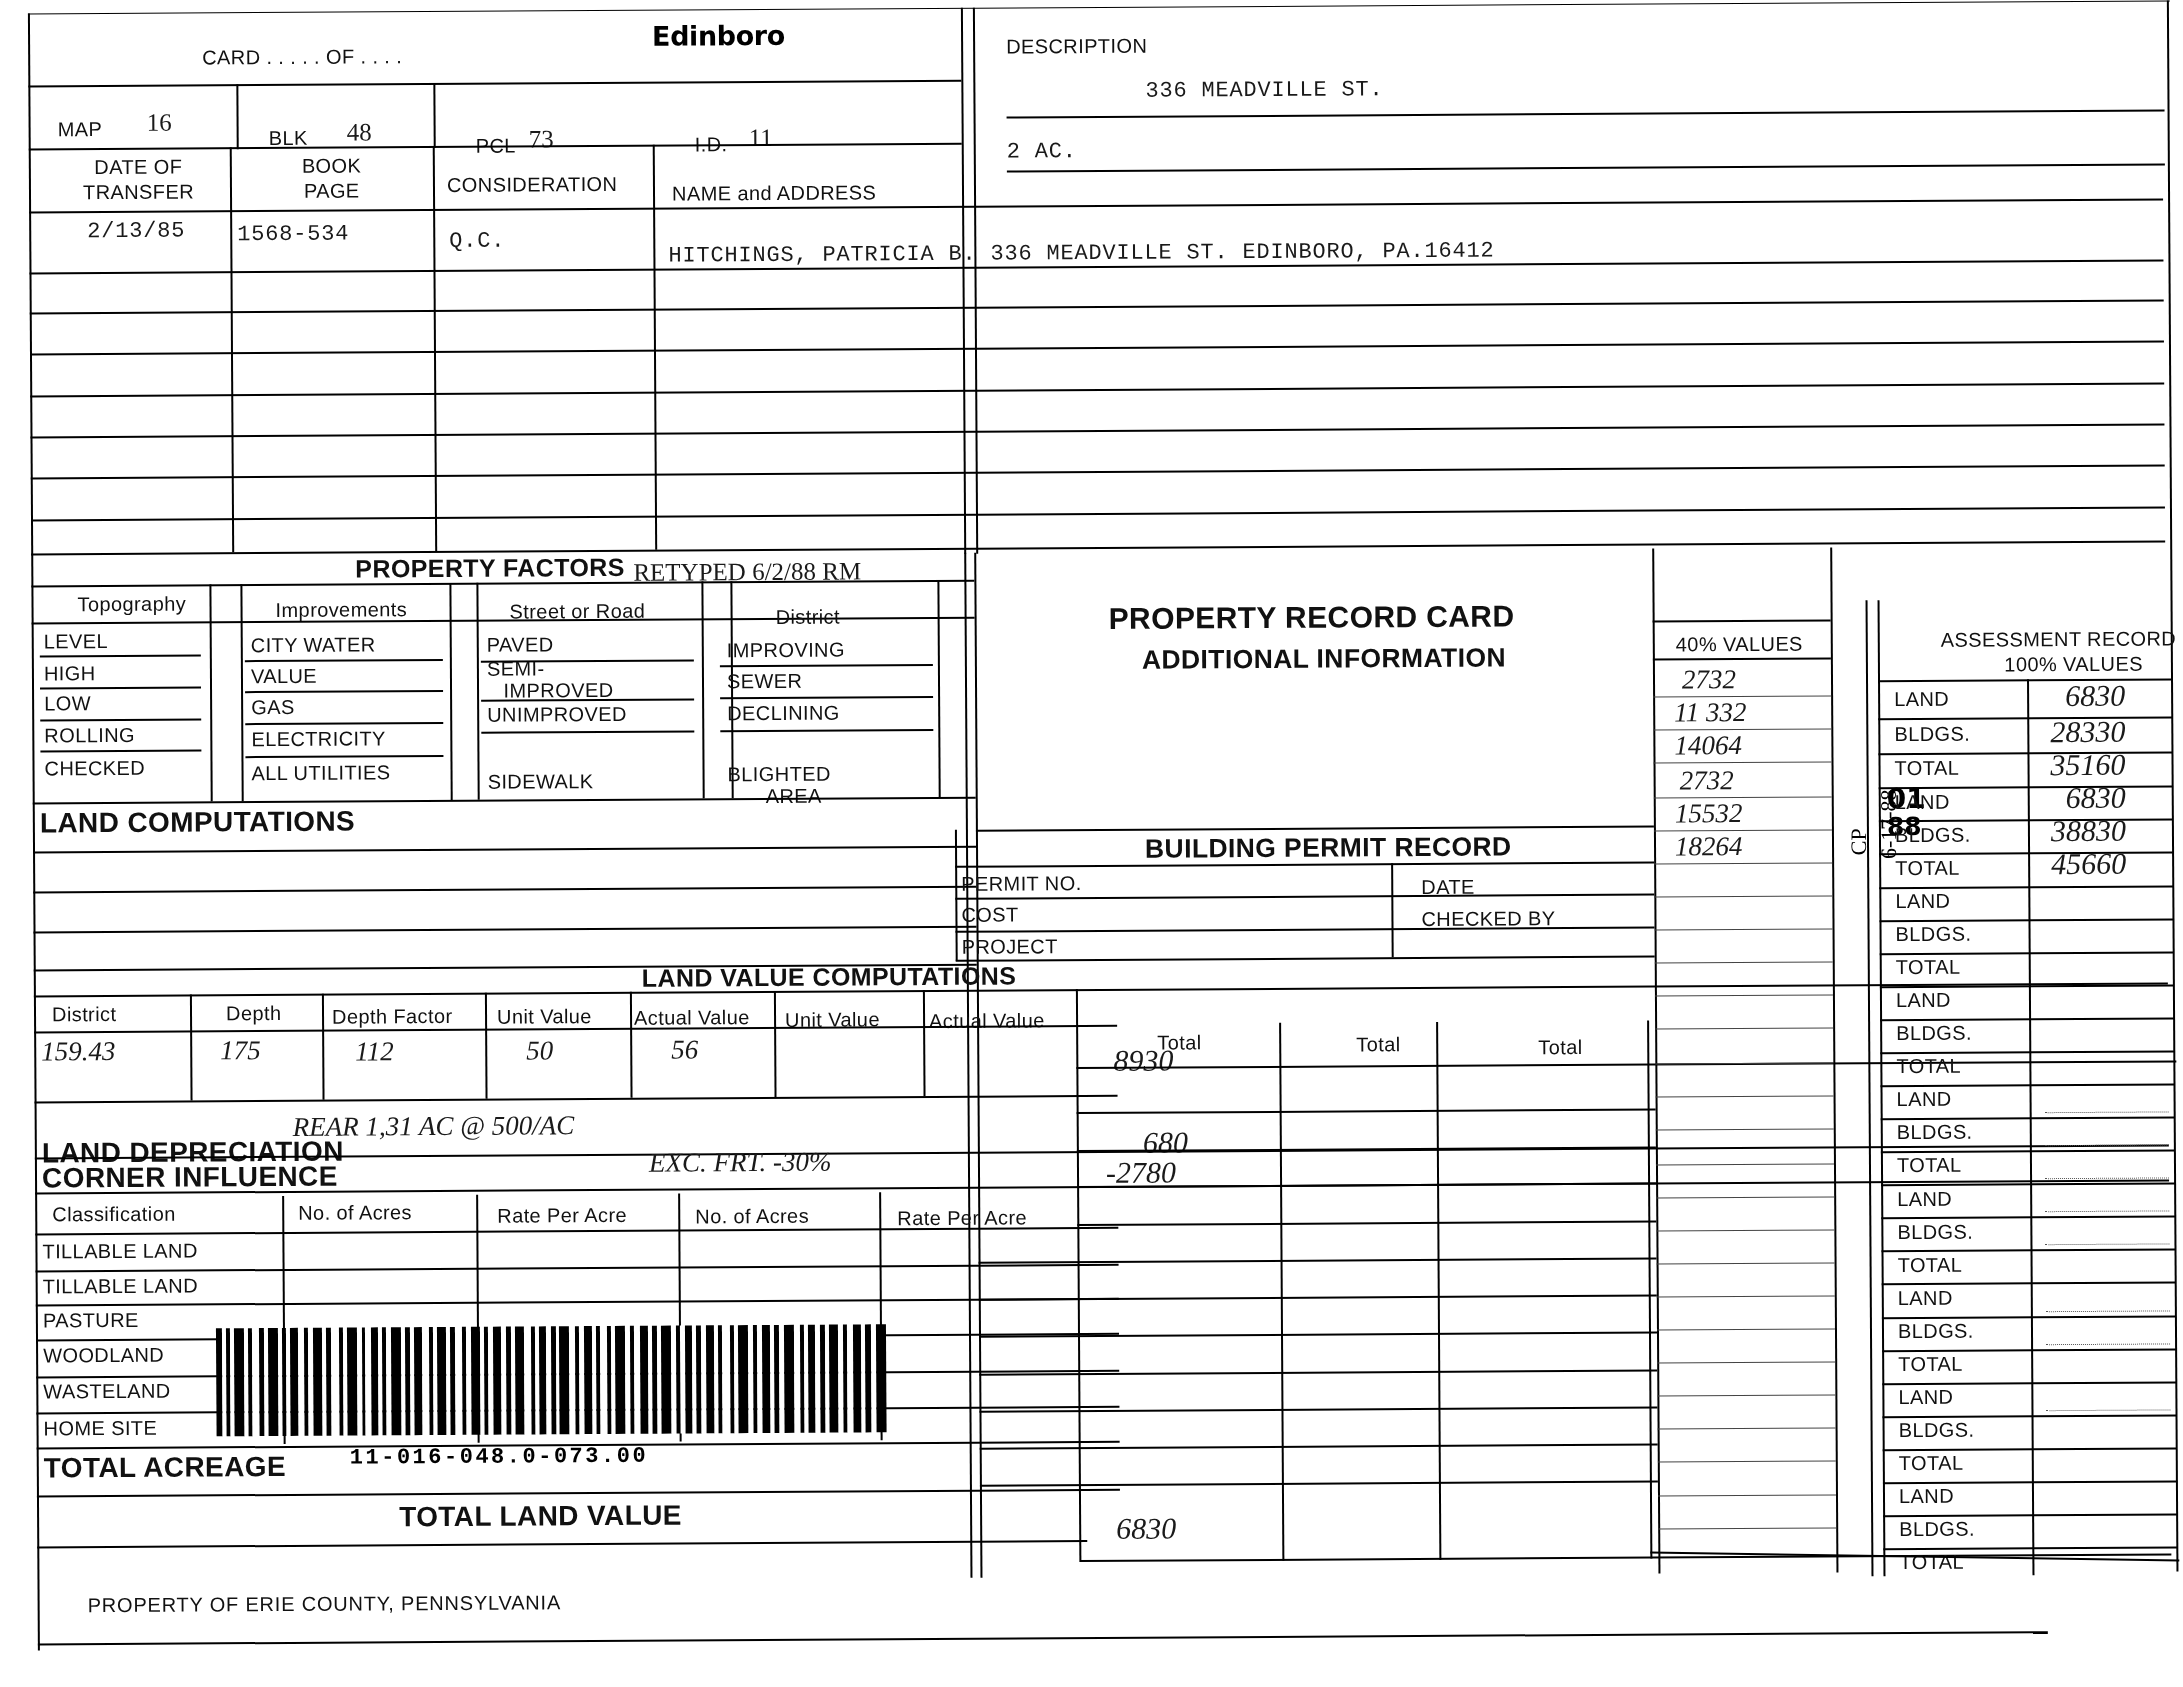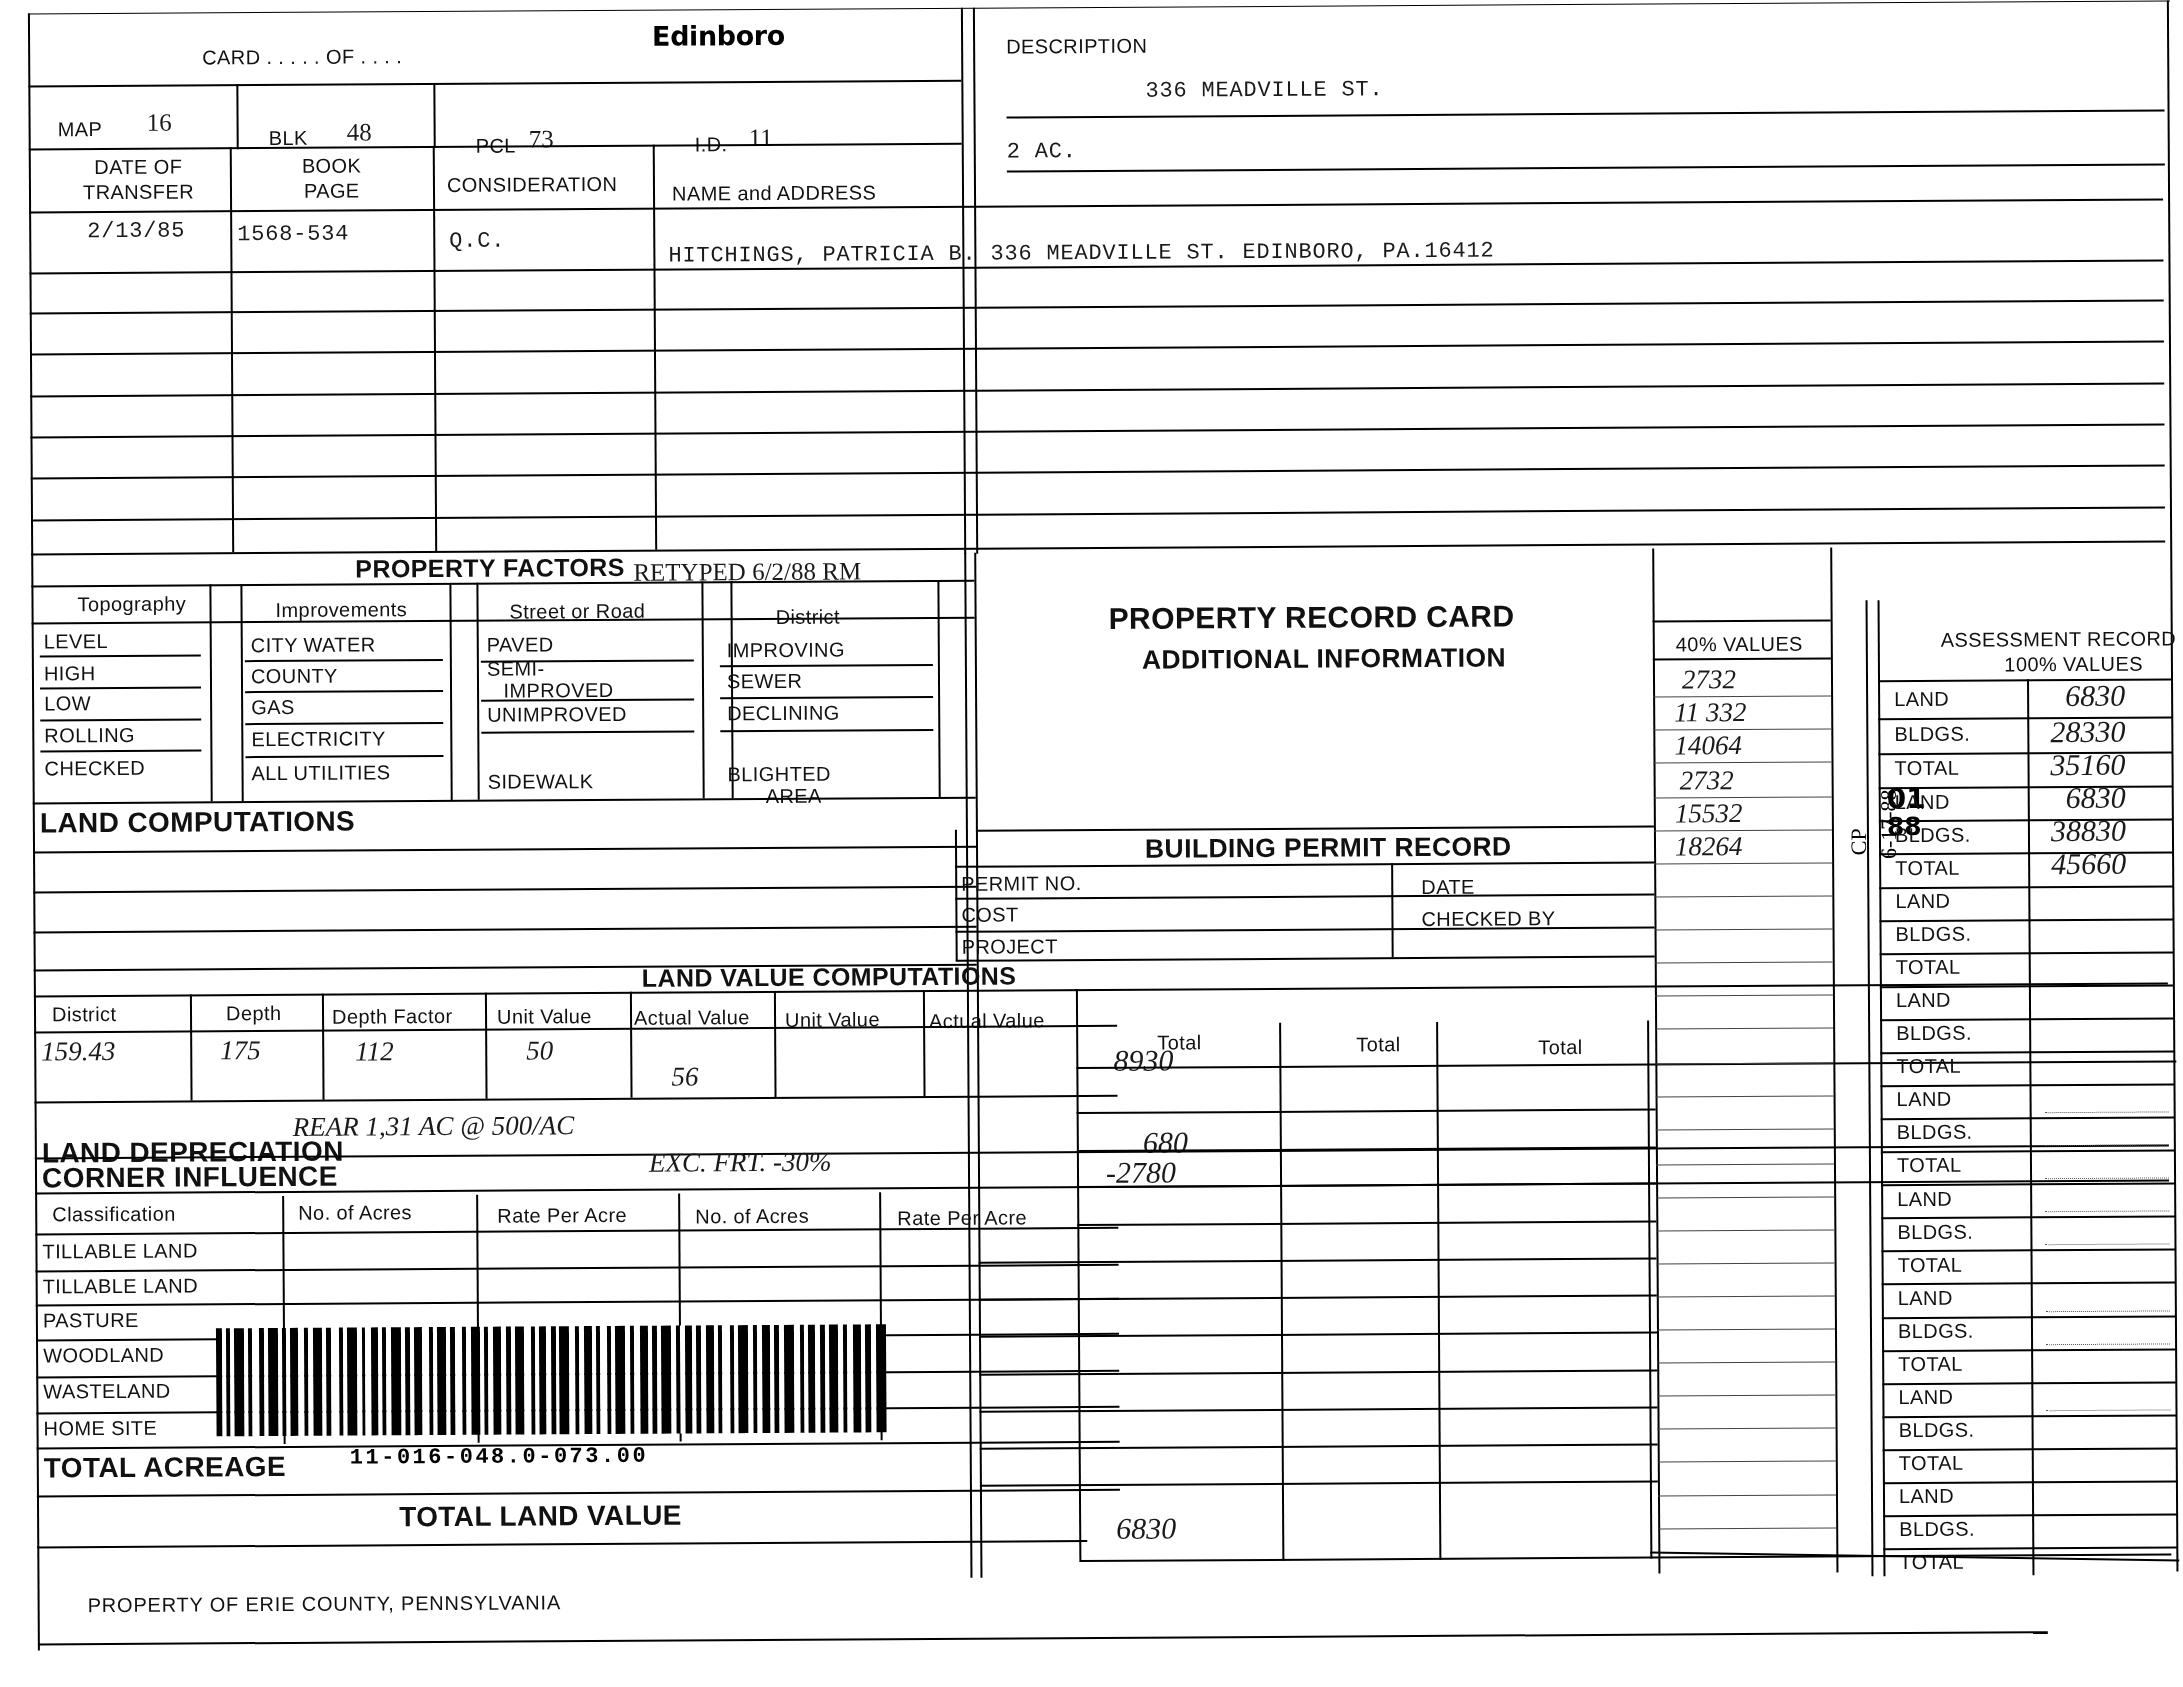--- a/index.html
+++ b/index.html
@@ -175,21 +175,21 @@
   <div class="lbl md" style="left:45px; top:656px;">HIGH</div>
   <div class="ln hl" style="left:41px; top:681px; width:161px;"></div>
   <div class="lbl md" style="left:45px; top:686px;">LOW</div>
   <div class="ln hl" style="left:41px; top:713px; width:161px;"></div>
   <div class="lbl md" style="left:45px; top:718px;">ROLLING</div>
   <div class="ln hl" style="left:41px; top:744px; width:161px;"></div>
   <div class="lbl md" style="left:45px; top:751px;">CHECKED</div>
 
   <div class="lbl md" style="left:252px; top:629px;">CITY WATER</div>
   <div class="ln hl" style="left:246px; top:655px; width:198px;"></div>
-  <div class="lbl md" style="left:252px; top:660px;">COUNTY</div>
+  <div class="lbl md" style="left:252px; top:660px;">VALUE</div>
   <div class="ln hl" style="left:246px; top:686px; width:198px;"></div>
   <div class="lbl md" style="left:252px; top:691px;">GAS</div>
   <div class="ln hl" style="left:246px; top:718px; width:198px;"></div>
   <div class="lbl md" style="left:252px; top:723px;">ELECTRICITY</div>
   <div class="ln hl" style="left:246px; top:751px; width:198px;"></div>
   <div class="lbl md" style="left:252px; top:757px;">ALL UTILITIES</div>
 
   <div class="lbl md" style="left:488px; top:630px;">PAVED</div>
   <div class="ln hl" style="left:482px; top:657px; width:213px;"></div>
   <div class="lbl md" style="left:488px; top:655px; line-height:21.5px;">
@@ -244,21 +244,21 @@
   <div class="ln vl" style="left:922px; top:989px; height:106px;"></div>
   <div class="ln vl" style="left:1075px; top:989px; height:571px;"></div>
   <div class="ln vl" style="left:1278px; top:1024px; height:538px;"></div>
   <div class="ln vl" style="left:1435px; top:1024px; height:538px;"></div>
   <div class="ln vl" style="left:1646px; top:1024px; height:538px;"></div>
 
   <div class="hw ital" style="left:40px; top:1030px;">159.43</div>
   <div class="hw ital" style="left:219px; top:1030px;">175</div>
   <div class="hw ital" style="left:354px; top:1032px;">112</div>
   <div class="hw ital" style="left:525px; top:1032px;">50</div>
-  <div class="hw ital" style="left:670px; top:1059px;text-align:center;">56</div>
+  <div class="hw ital" style="left:670px; top:1032px;text-align:center;">56</div>
   <div class="hw ital big" style="left:1112px; top:1044px;">8930</div>
 
   <div class="ln hl" style="left:33px; top:1095px; width:1083px;"></div>
   <div class="ln hl" style="left:1075px; top:1067px; width:1100px;"></div>
 
   <div class="lbl xl" style="left:40px; top:1131px;">LAND DEPRECIATION</div>
   <div class="hw ital" style="left:291px; top:1107px;">REAR   1,31 AC @ 500/AC</div>
   <div class="hw ital big" style="left:1141px; top:1126px;">680</div>
   <div class="ln hl" style="left:33px; top:1151px; width:2134px;"></div>
 

